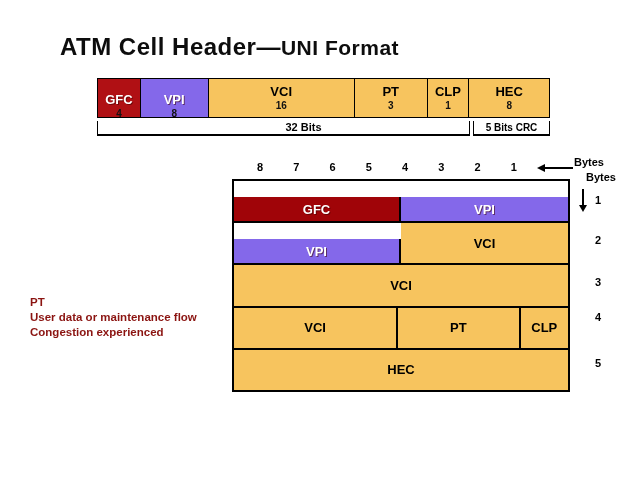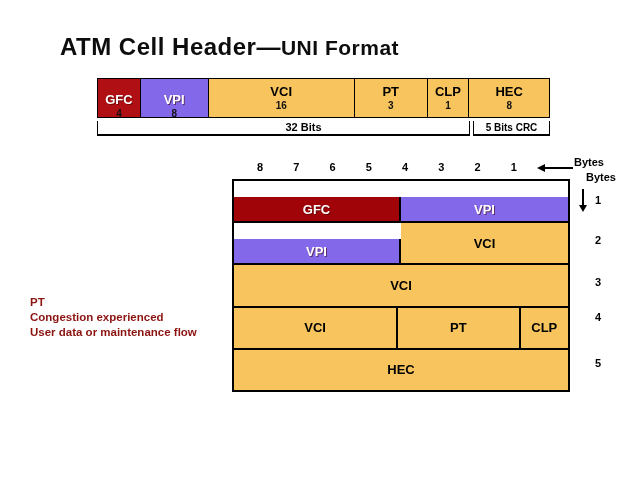--- a/index.html
+++ b/index.html
@@ -142,17 +142,17 @@
   </div>
 
   <div class="bytenum bn1">1</div>
   <div class="bytenum bn2">2</div>
   <div class="bytenum bn3">3</div>
   <div class="bytenum bn4">4</div>
   <div class="bytenum bn5">5</div>
 
   <div class="annot">
     <div>PT</div>
+    <div>User data or maintenance flow</div>
     <div>Congestion experienced</div>
-    <div>User data or maintenance flow</div>
   </div>
 
 </div>
 
 </body></html>

